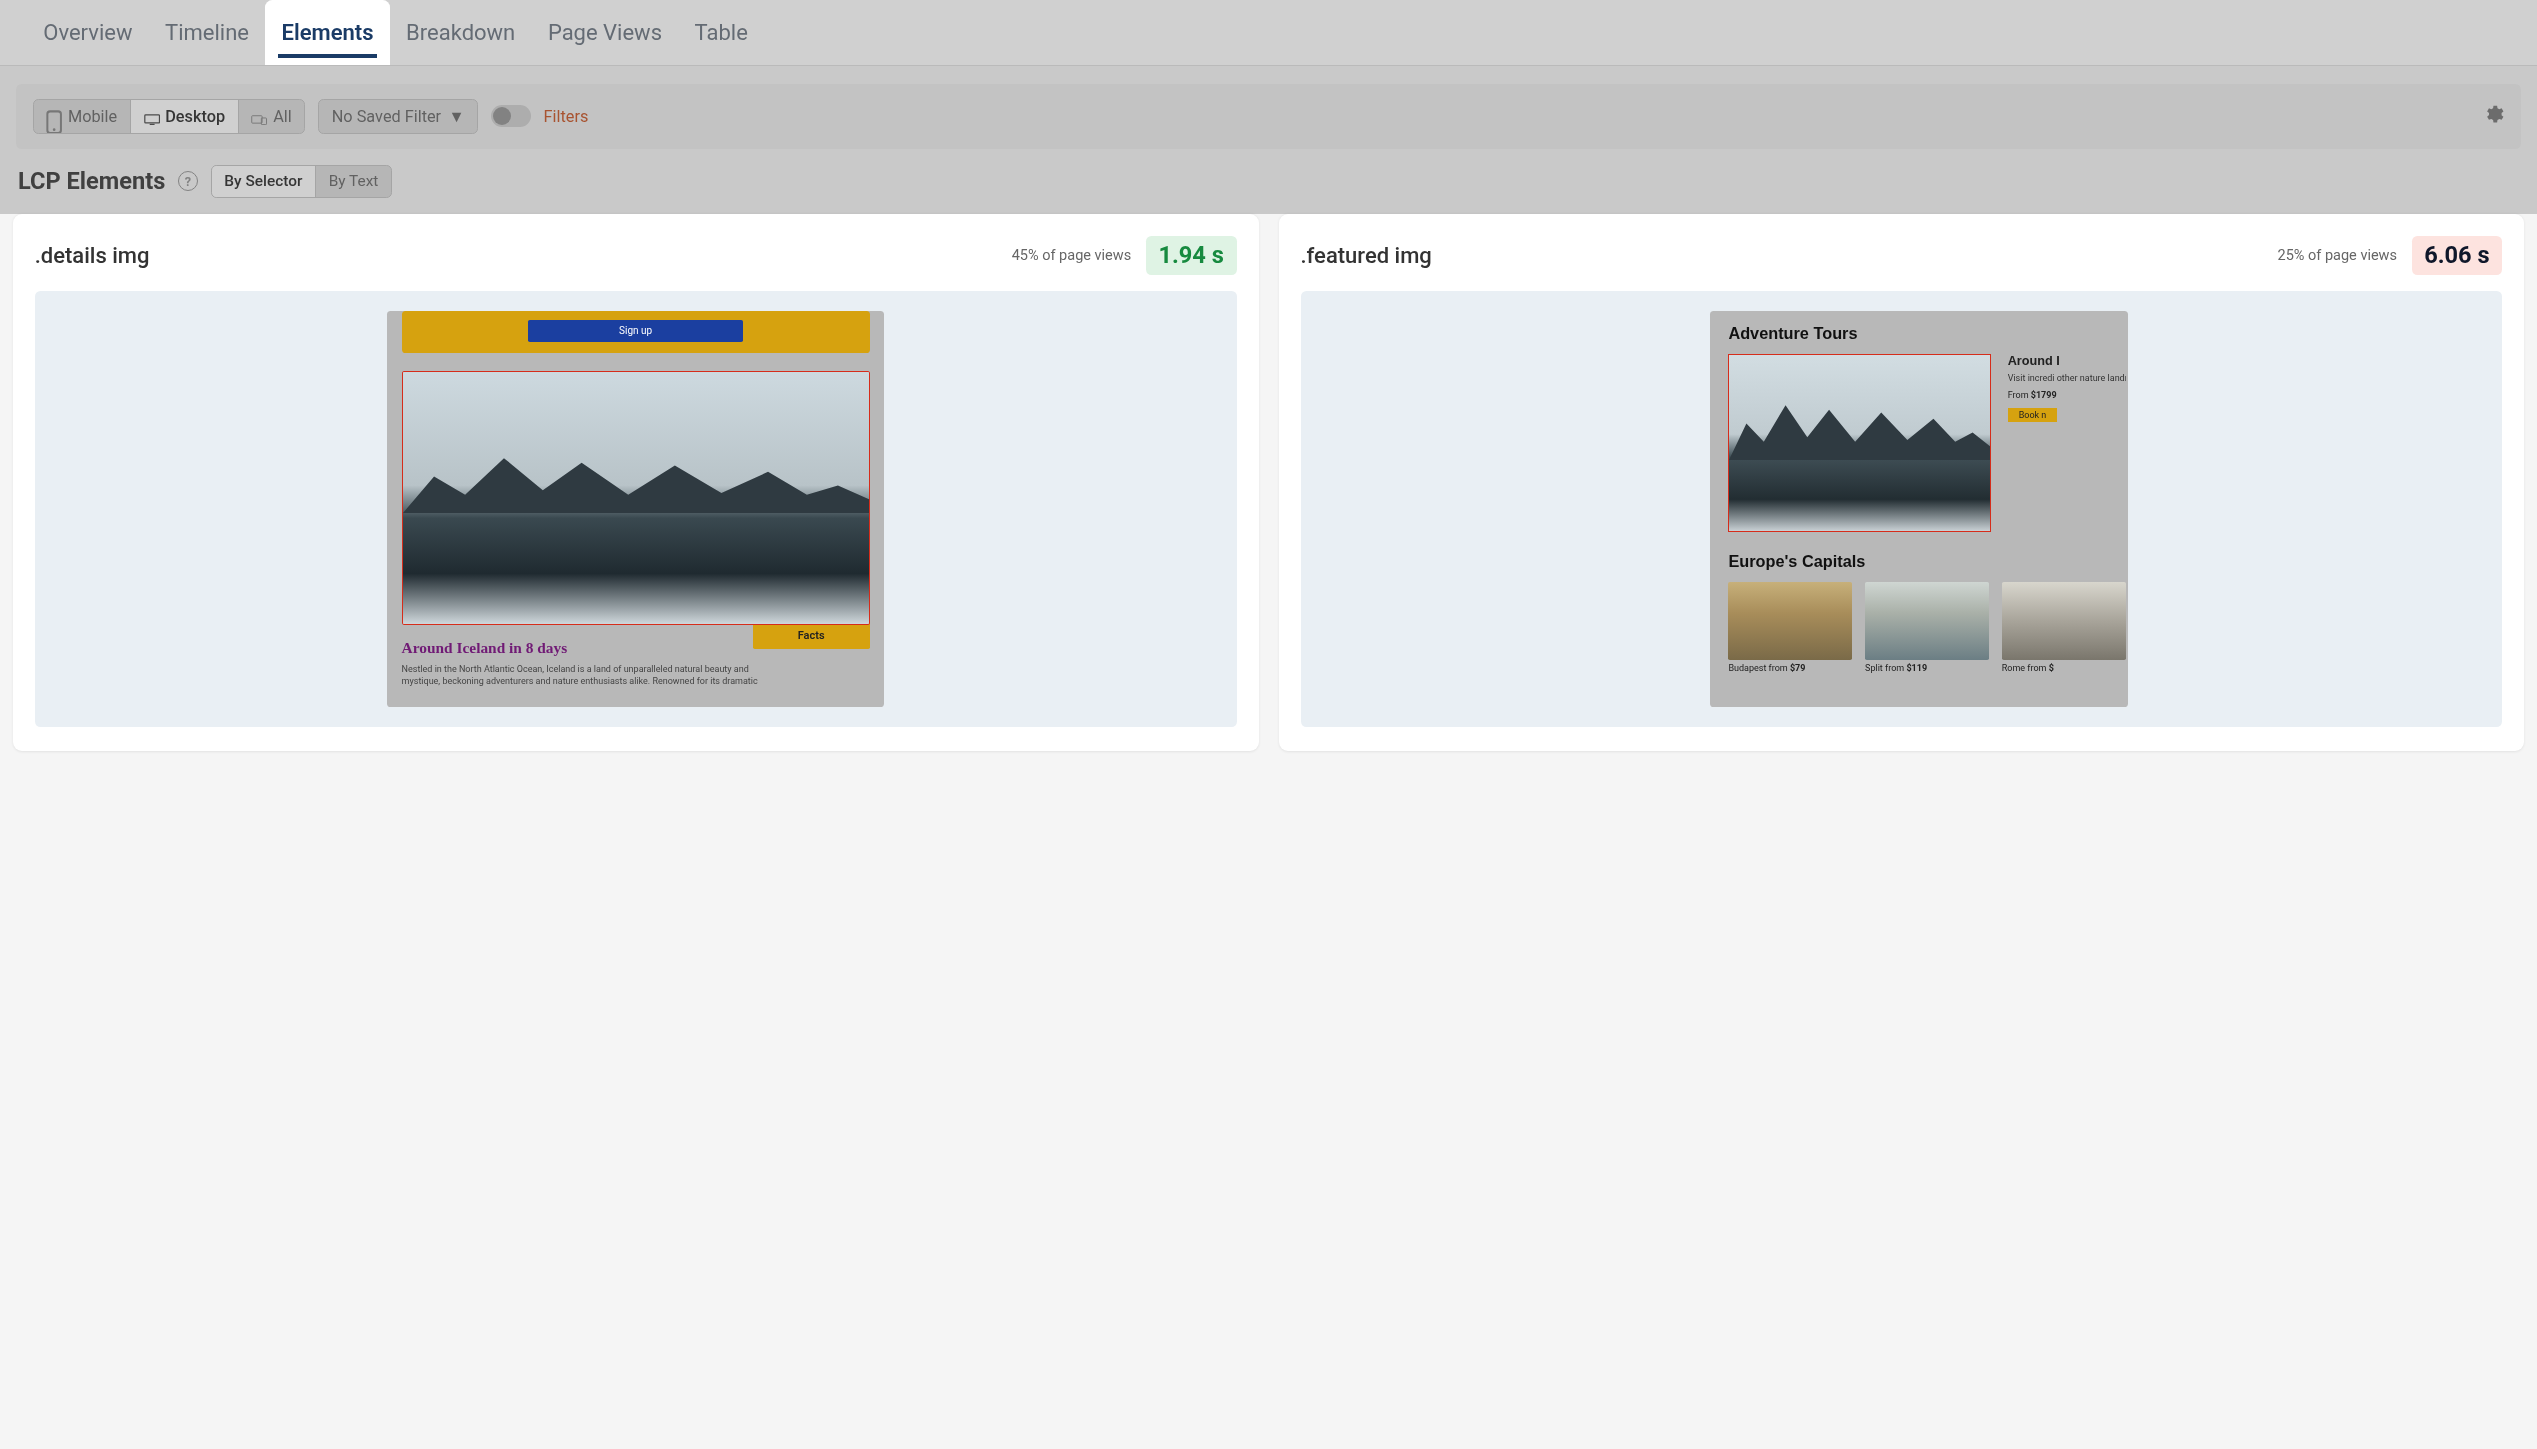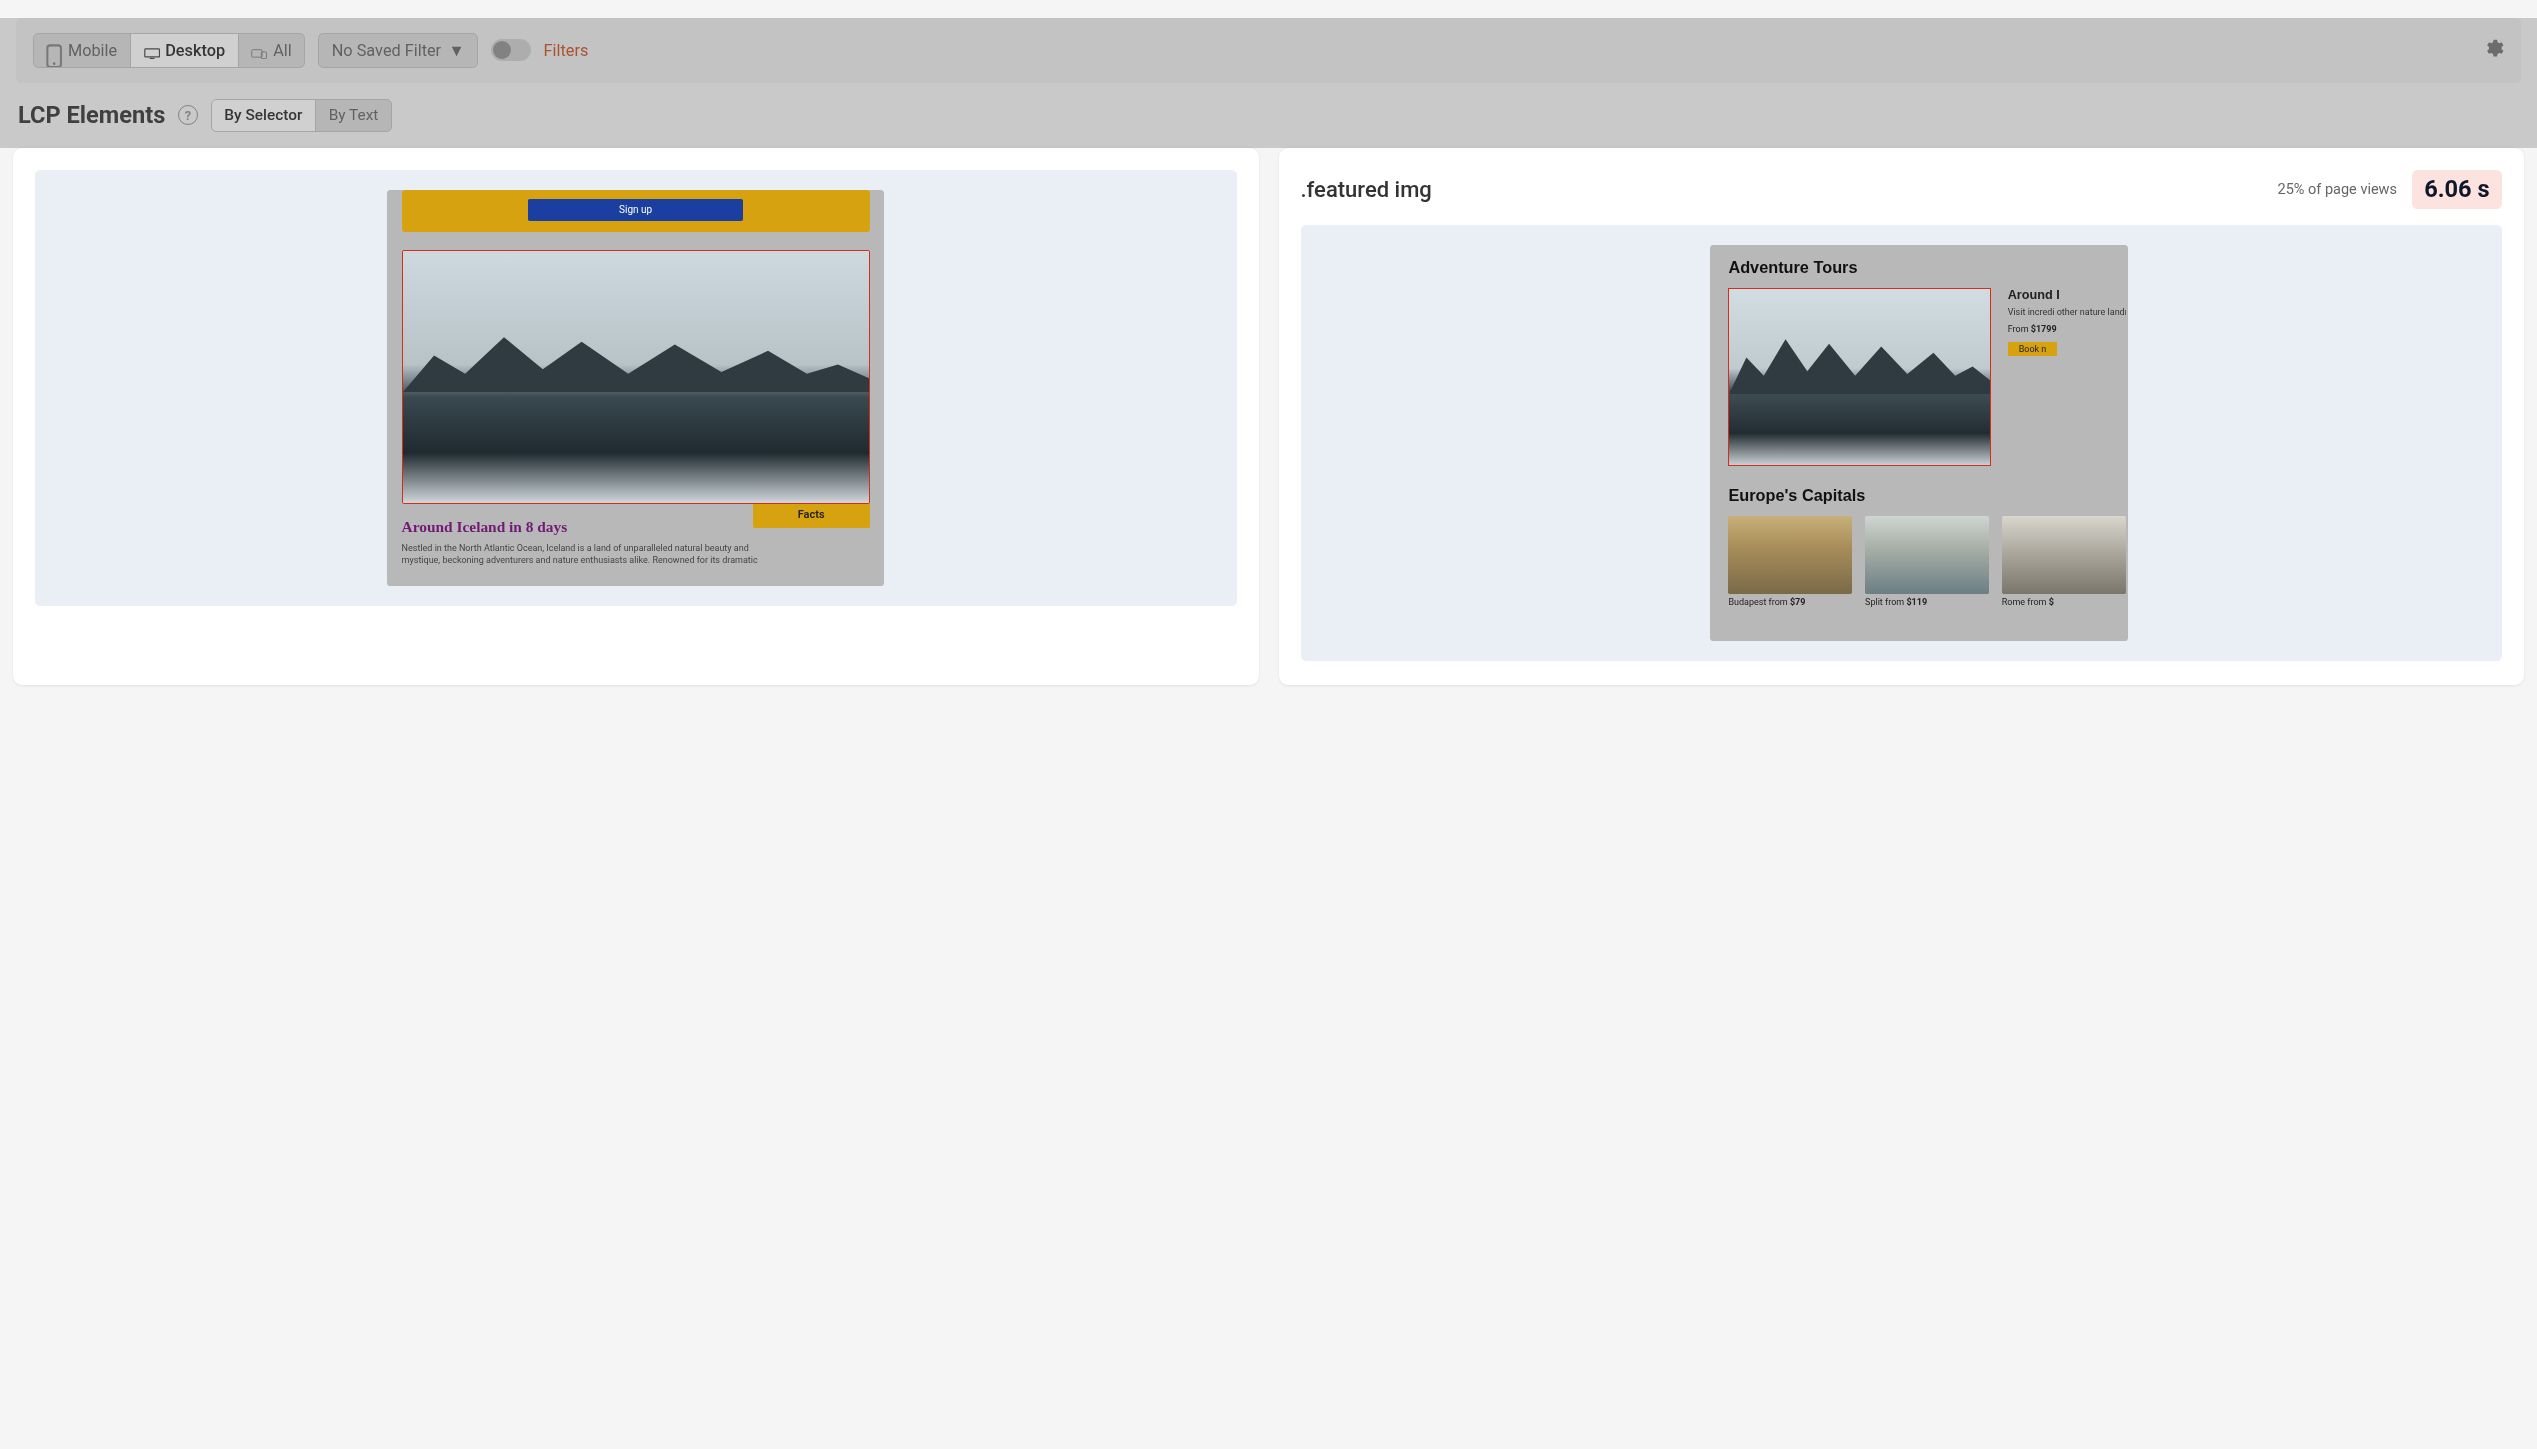--- a/index.html
+++ b/index.html
@@ -224,20 +224,28 @@
 .t3 { background: linear-gradient(180deg,#d8d6cd 0%, #a8a49a 50%, #7a766c 100%); }
 .mini2 .thumb .cap { font-size:9px; margin-top:3.6px; color:#222;}
 .mini2 .thumb .cap b { font-weight:700; }
 
 .icon-sm { width:16.3px; height:12.7px; display:inline-block; }
 </style>
 </head>
 <body>
 
 <div class="dimmer">
+  <div class="tabbar">
+    <div class="tab">Overview</div>
+    <div class="tab">Timeline</div>
+    <div class="tab active">Elements</div>
+    <div class="tab">Breakdown</div>
+    <div class="tab">Page Views</div>
+    <div class="tab">Table</div>
+  </div>
 
   <div class="toolbar">
     <div class="seg">
       <div class="seg-btn">
         <span class="icon-sm">
           <svg viewBox="0 0 12 18">
               <rect x="1" y="1" width="10" height="16" rx="2" fill="none" stroke="#777" stroke-width="1.5"></rect>
               <circle cx="6" cy="14.5" r="1" fill="#777"></circle>
             </svg>
         </span>
@@ -284,20 +292,25 @@
     <span class="help-icon">?</span>
     <div class="seg small">
       <div class="seg-btn active">By Selector</div>
       <div class="seg-btn">By Text</div>
     </div>
   </div>
 </div>
 
 <div class="cards">
   <div class="card">
+    <div class="card-head">
+      <div class="selector">.details img</div>
+      <div class="pv-pct">45% of page views</div>
+      <div class="time-badge good">1.94 s</div>
+    </div>
     <div class="preview">
       <div class="mini">
         <div class="goldbar">
           <div class="signup">Sign up</div>
         </div>
         <div class="hero">
           <div class="mountain">
             <svg viewBox="0 0 600 70" preserveAspectRatio="none">
                 <path d="M0 70 L40 30 L80 50 L130 10 L180 45 L230 15 L290 50 L350 18 L410 48 L470 25 L520 50 L560 40 L600 55 L600 70 Z" fill="#2f3a41"></path>
               </svg>

